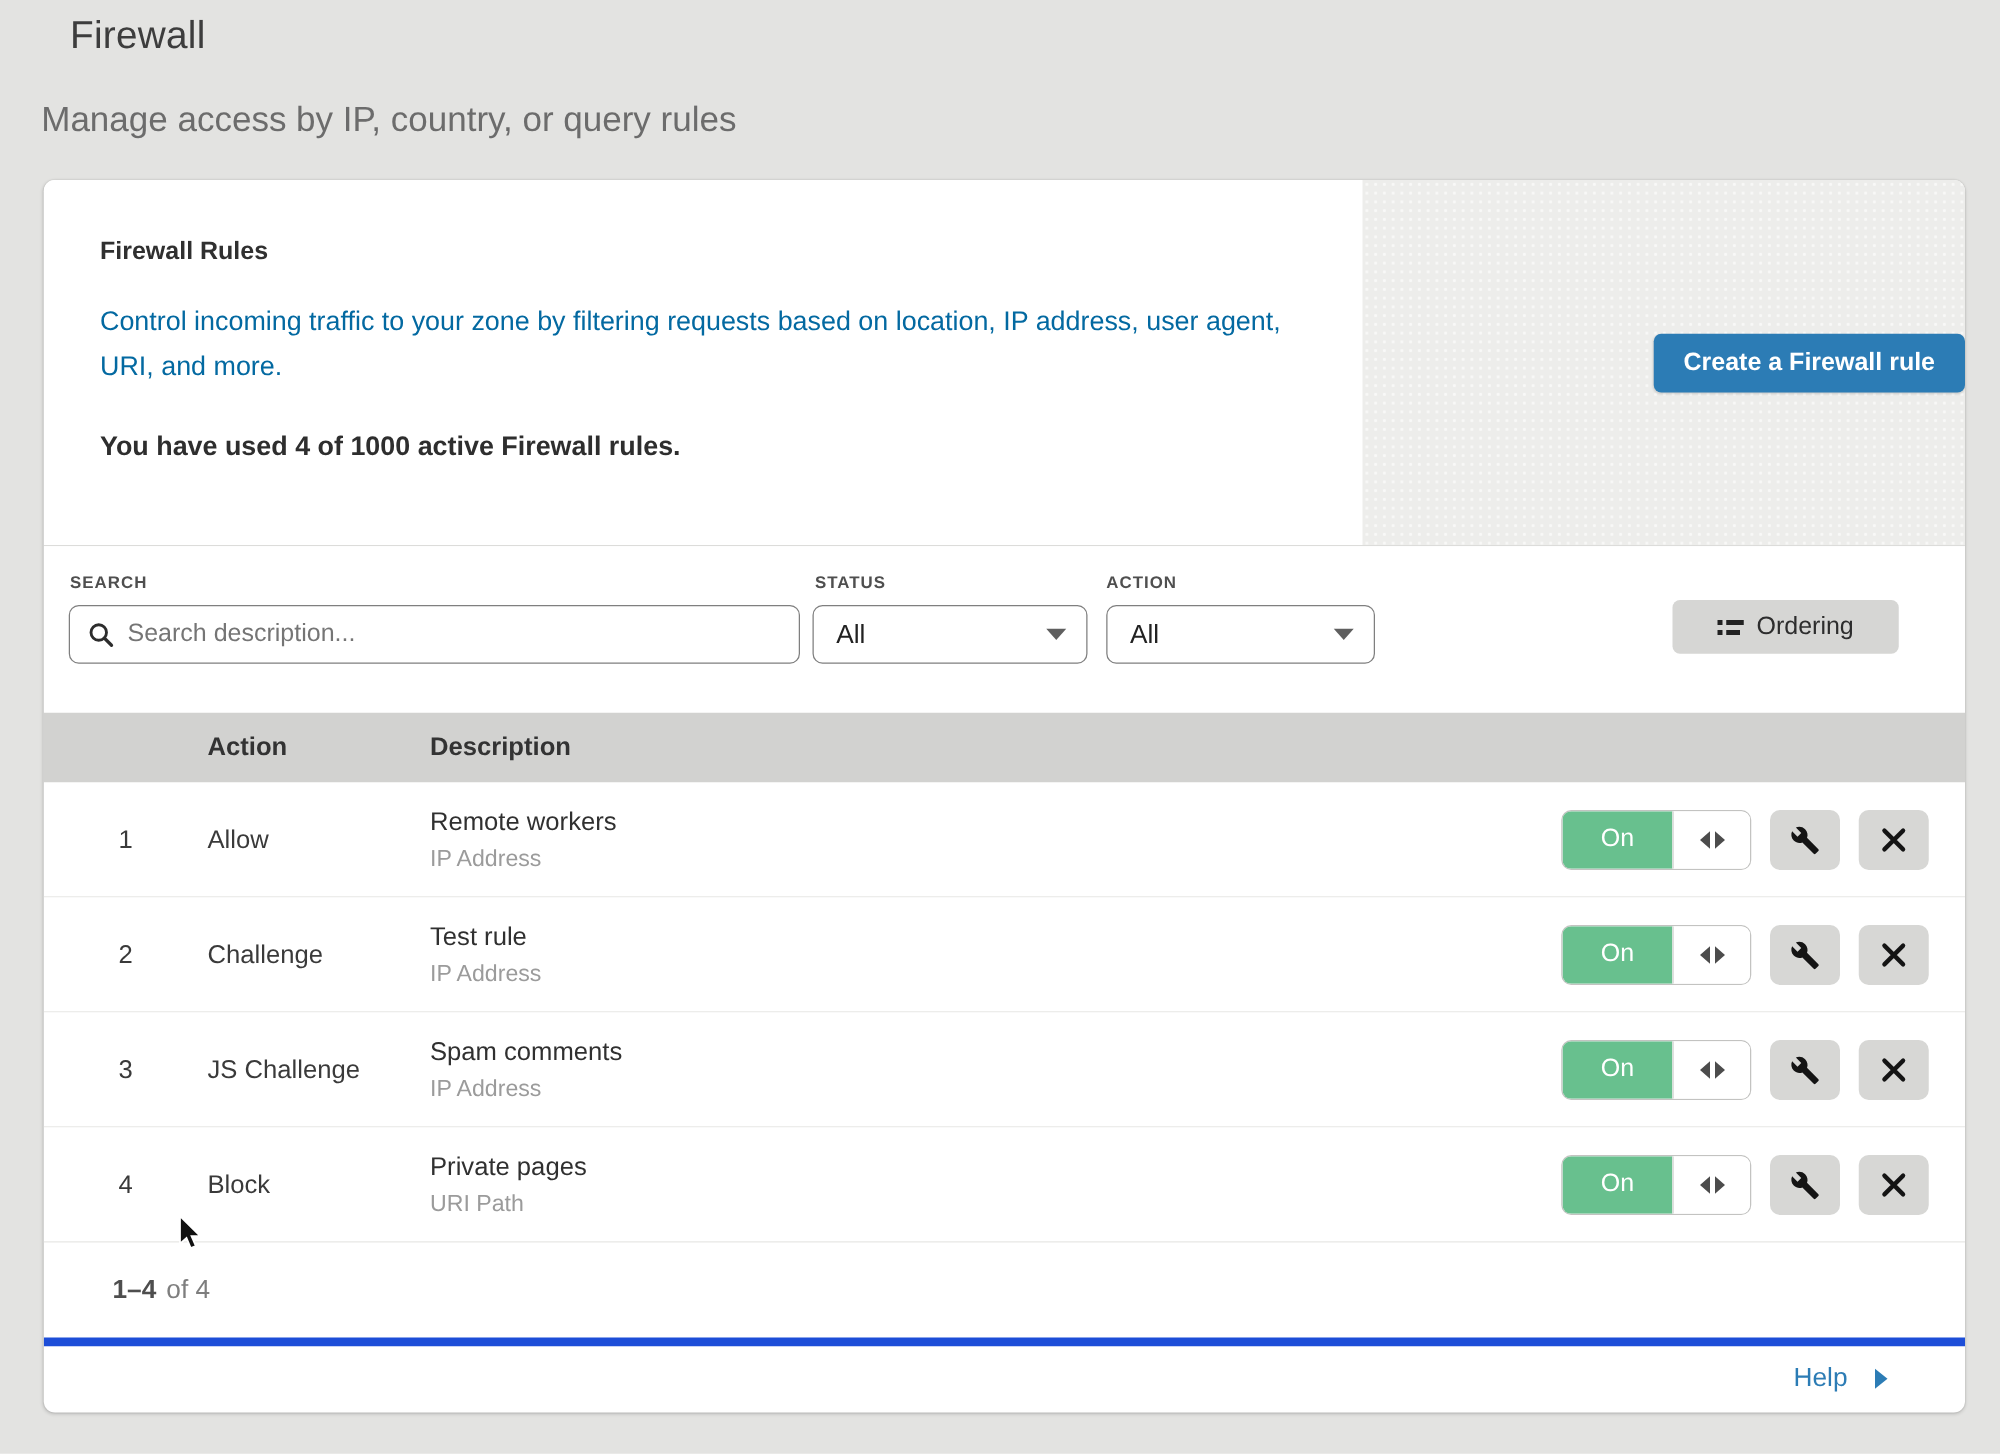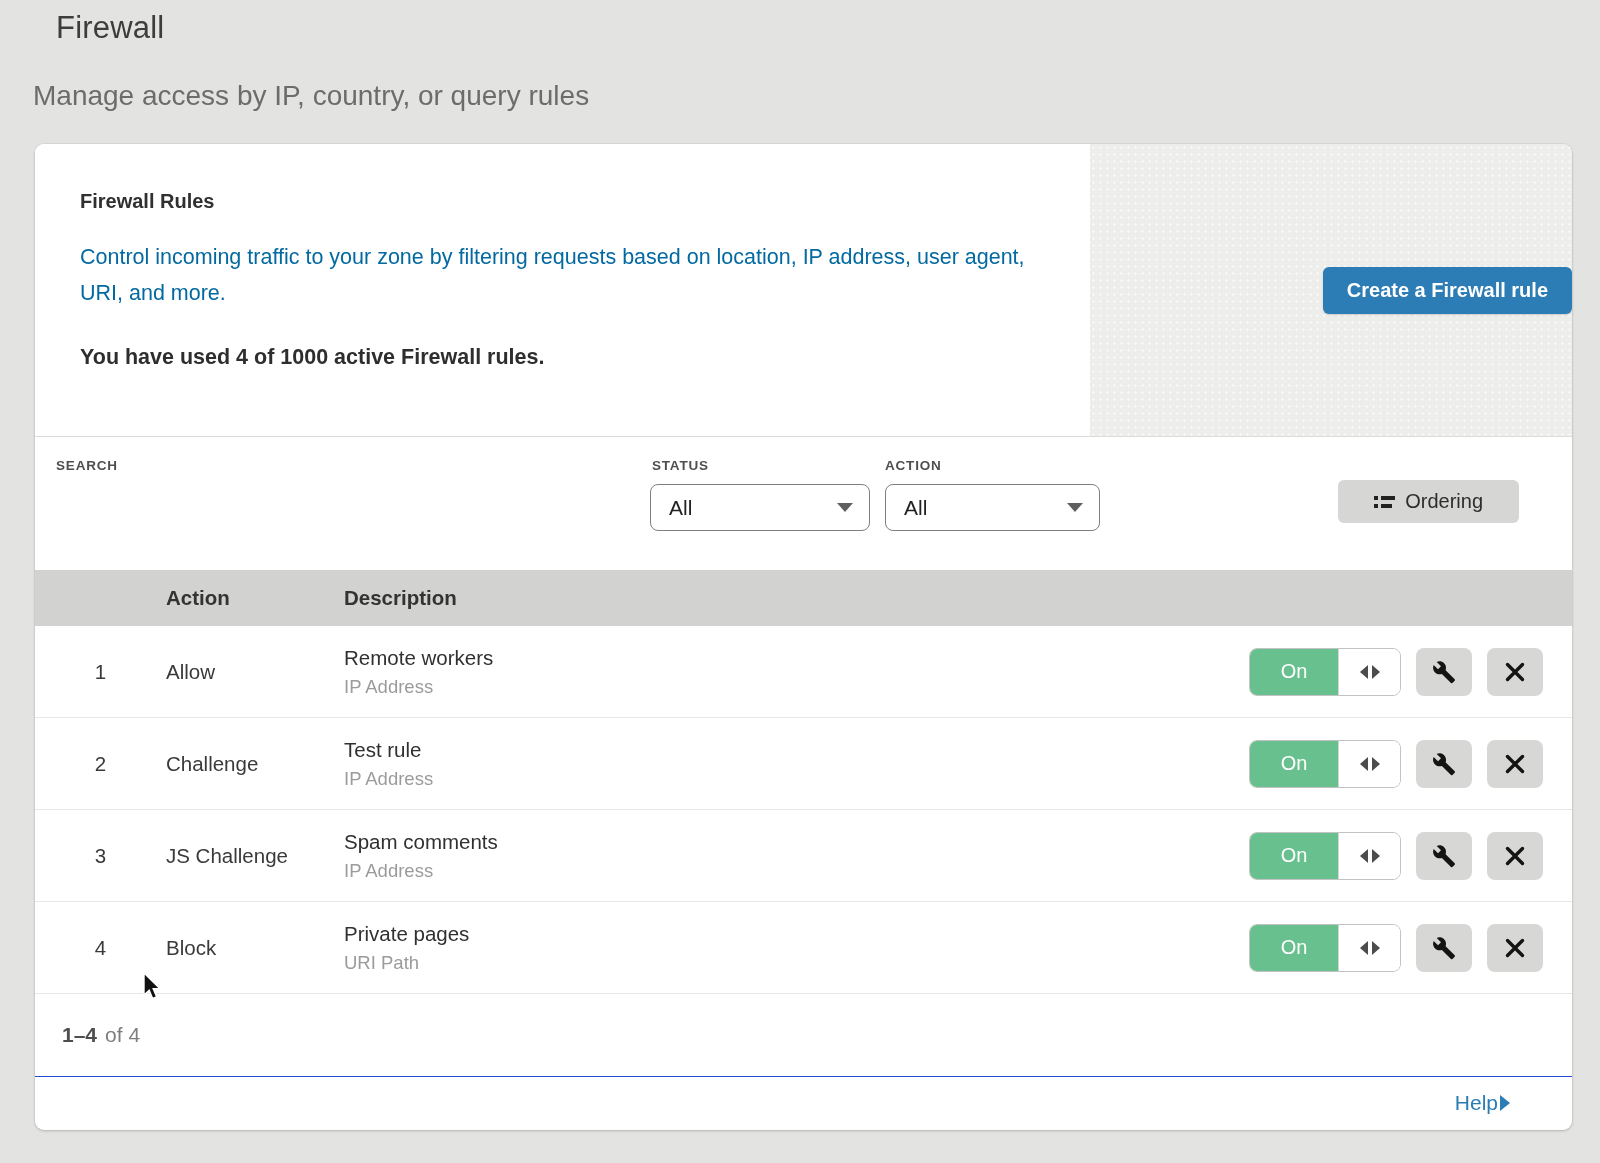--- a/index.html
+++ b/index.html
@@ -119,32 +119,32 @@
   .tri-left  { width:0; height:0; border-top:7px solid transparent;
     border-bottom:7px solid transparent; border-right:8px solid #4c4c4c; }
   .tri-right { width:0; height:0; border-top:7px solid transparent;
     border-bottom:7px solid transparent; border-left:8px solid #4c4c4c; }
   .icon-btn {
     width:56px; height:48px; background:#d7d7d5; border:none; border-radius:8px;
     display:flex; align-items:center; justify-content:center; cursor:pointer;
   }
   
   .pagination {
-    height:83px; display:flex; align-items:center; padding-left:27px;
-    border-bottom:1px solid #1d4ed8; font-size:21px;
+    height:83px; display:flex; align-items:center; padding-left:55px;
+    border-bottom:7px solid #1d4ed8; font-size:21px;
   }
   .pg-range { color:#4e4e4e; font-weight:700; }
   .pg-of { color:#7e7e7e; margin-left:8px; }
   .help-row {
     height:51px; display:flex; align-items:center; justify-content:flex-end;
     padding-right:62px;
   }
   .help-link {
     color:#2c7cb5; font-size:21px; text-decoration:none;
-    display:flex; align-items:center; gap:2px; cursor:pointer;
+    display:flex; align-items:center; gap:22px; cursor:pointer;
   }
   .help-tri { width:0; height:0; border-top:8px solid transparent;
     border-bottom:8px solid transparent; border-left:10px solid #2c7cb5; }
   .cursor { position:absolute; left:140px; top:972px; pointer-events:none; z-index:50; }
 </style>
 </head>
 <body>
 
 <div class="page-title">Firewall</div>
 <div class="page-subtitle">Manage access by IP, country, or query rules</div>
@@ -157,20 +157,27 @@
       <div class="intro-desc">Control incoming traffic to your zone by filtering requests based on location, IP address, user agent, URI, and more.</div>
       <div class="intro-usage">You have used 4 of 1000 active Firewall rules.</div>
     </div>
     <div class="card-top-right">
       <button class="create-btn">Create a Firewall rule</button>
     </div>
   </div>
 
   <div class="filters">
     <div class="filter-label lbl-search">SEARCH</div>
+    <div class="search-box">
+      <svg width="22" height="22" viewBox="0 0 22 22">
+        <circle cx="9" cy="9" r="6.2" fill="none" stroke="#2d2d2d" stroke-width="2.3"></circle>
+        <line x1="13.6" y1="13.6" x2="19.2" y2="19.2" stroke="#2d2d2d" stroke-width="2.6" stroke-linecap="round"></line>
+      </svg>
+      <input type="text" placeholder="Search description..." style="">
+    </div>
 
     <div class="filter-label lbl-status">STATUS</div>
     <div class="select sel-status">
       <span>All</span>
       <span class="caret-down"></span>
     </div>
 
     <div class="filter-label lbl-action">ACTION</div>
     <div class="select sel-action">
       <span>All</span>

